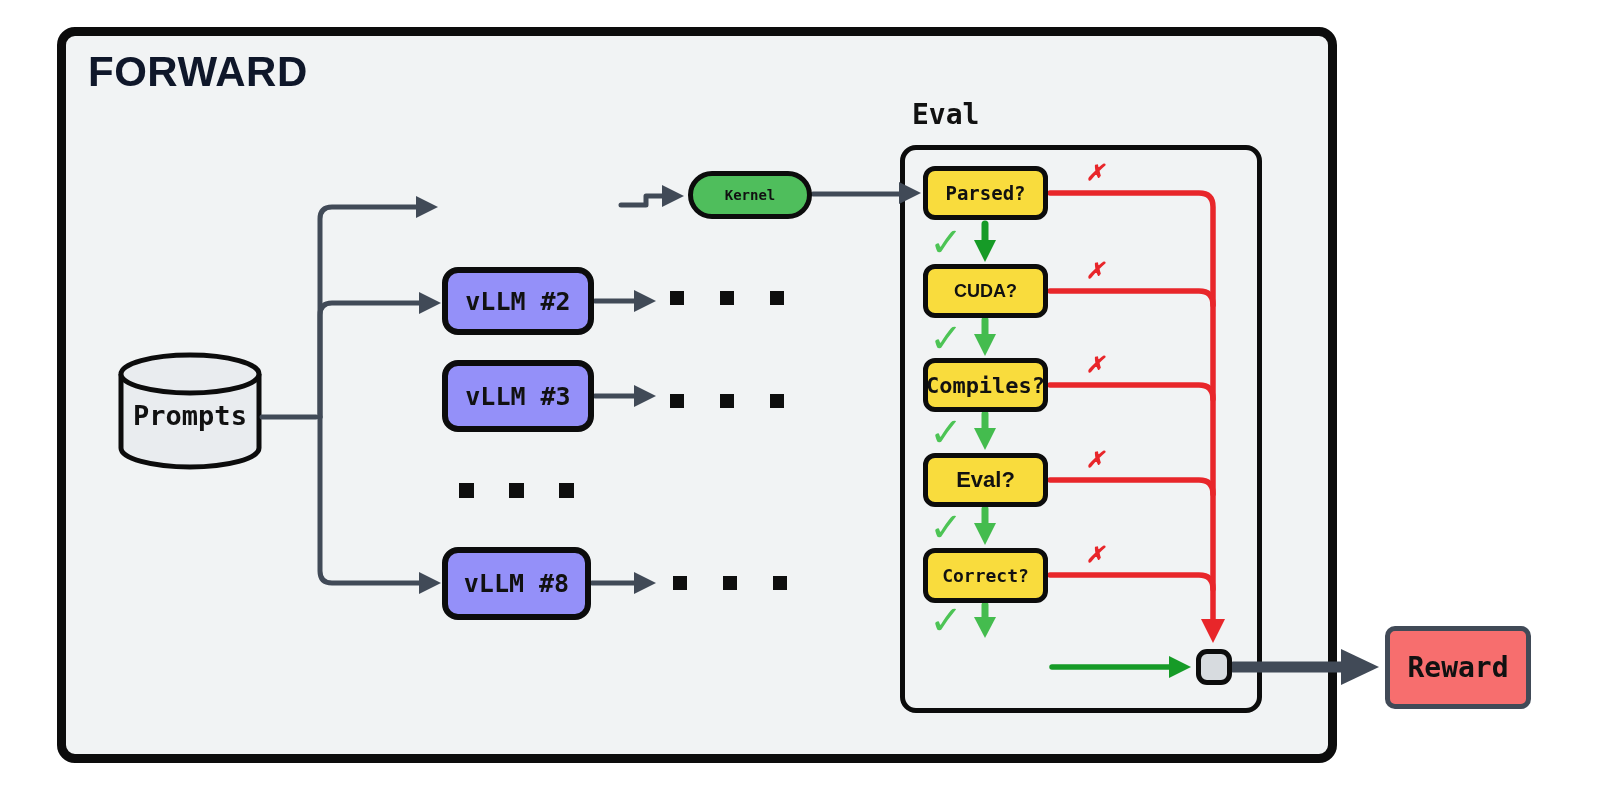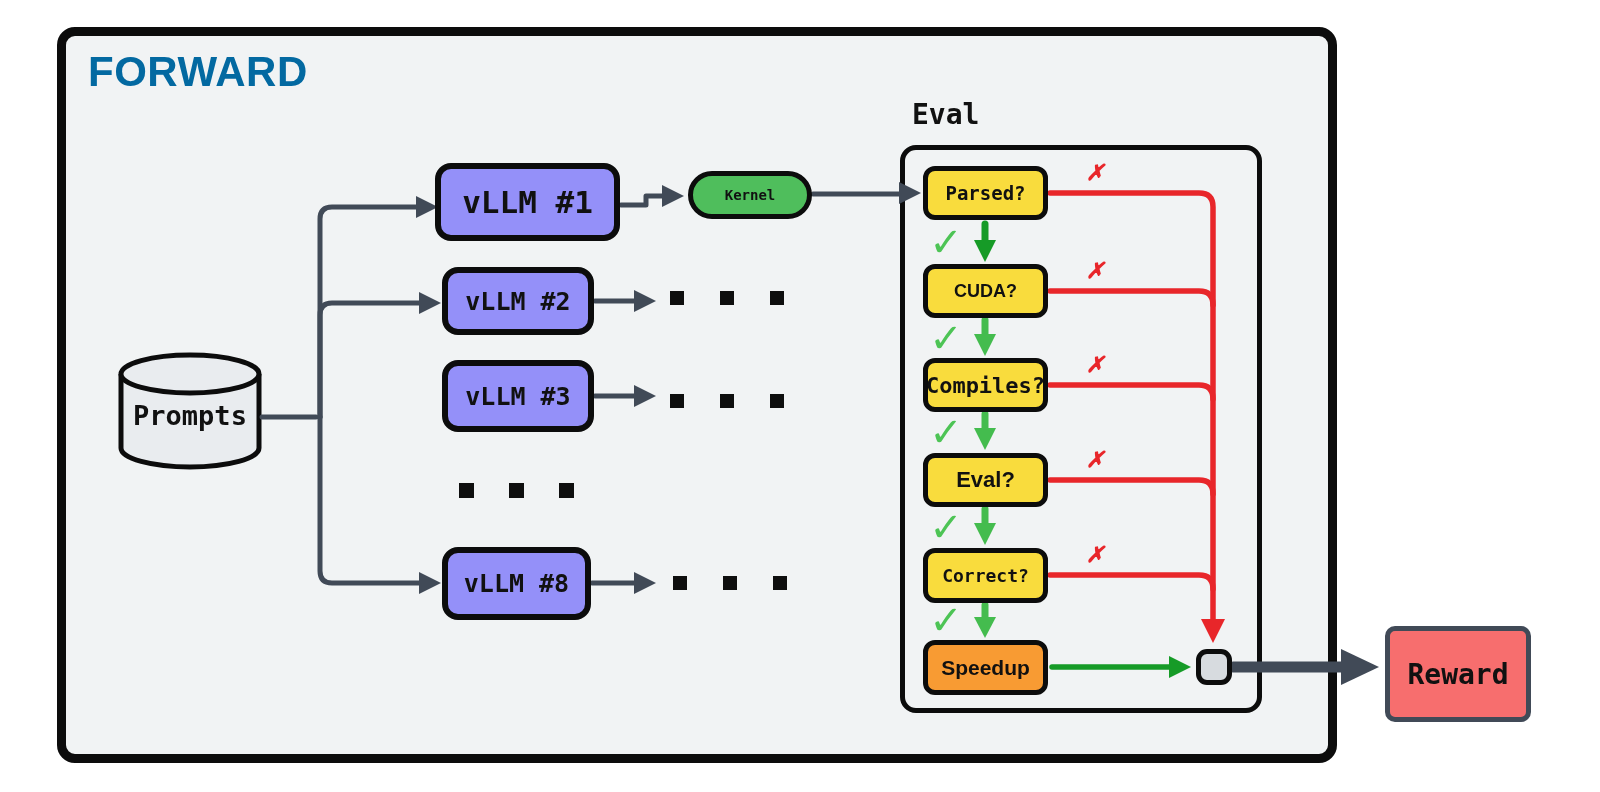--- a/index.html
+++ b/index.html
@@ -1,21 +1,21 @@
 <!DOCTYPE html>
 <html><head>
 <meta charset="utf-8">
 <style>
   html,body{margin:0;padding:0;background:#ffffff;width:1600px;height:792px;overflow:hidden;}
   .stage{position:relative;width:1600px;height:792px;font-family:"DejaVu Sans Mono",monospace;}
   .mono{font-family:"DejaVu Sans Mono","Liberation Mono",monospace;font-weight:bold;}
   .sans{font-family:"Liberation Sans","DejaVu Sans",sans-serif;font-weight:800;}
   .forward-box{position:absolute;left:57px;top:27px;width:1280px;height:736px;
     box-sizing:border-box;background:#f1f3f4;border:9px solid #0c0c0c;border-radius:18px;z-index:0;}
-  .title{position:absolute;left:88px;top:48px;font-size:42px;color:#0369a1;letter-spacing:.5px;z-index:3;}
+  .title{position:absolute;left:88px;top:48px;font-size:42px;color:#0f172a;letter-spacing:.5px;z-index:3;}
   .eval-box{position:absolute;left:900px;top:145px;width:362px;height:568px;box-sizing:border-box;
     border:5px solid #0c0c0c;border-radius:16px;z-index:1;}
   .eval-label{position:absolute;left:912px;top:98px;font-size:28px;color:#111;z-index:3;}
   svg.wires{position:absolute;left:0;top:0;z-index:2;}
   .node{position:absolute;box-sizing:border-box;display:flex;align-items:center;justify-content:center;
     color:#111;text-align:center;z-index:3;}
   .purple{background:#9490f9;border:6px solid #0c0c0c;border-radius:16px;}
   .pill{background:#4fbe5c;border:5px solid #0c0c0c;border-radius:26px;}
   .yellow{background:#f9dc3d;border:5px solid #0c0c0c;border-radius:12px;}
   .orange{background:#f89b33;border:5px solid #0c0c0c;border-radius:12px;}
@@ -115,34 +115,32 @@
         <rect x="509" y="483" width="15" height="15"></rect>
         <rect x="559" y="483" width="15" height="15"></rect>
       <rect x="673" y="576" width="14" height="14"></rect>
         <rect x="723" y="576" width="14" height="14"></rect>
         <rect x="773" y="576" width="14" height="14"></rect>
     </g>
   </svg>
 
   <div class="prompts-label mono">Prompts</div>
 
-  <div class="node purple mono" style="left:435px;top:163px;width:185px;height:78px;font-size:31px;">vLLM #1</div>
   <div class="node purple mono" style="left:442px;top:267px;width:152px;height:68px;font-size:25px;">vLLM #2</div>
   <div class="node purple mono" style="left:442px;top:360px;width:152px;height:72px;font-size:25px;">vLLM #3</div>
   <div class="node purple mono" style="left:442px;top:547px;width:149px;height:73px;font-size:25px;">vLLM #8</div>
 
   <div class="node pill mono" style="left:688px;top:171px;width:124px;height:48px;font-size:14px;">Kernel</div>
 
   <div class="eval-label mono">Eval</div>
   <div class="eval-box"></div>
 
   <div class="node yellow mono" style="left:923px;top:166px;width:125px;height:54px;font-size:19px;">Parsed?</div>
   <div class="node yellow sans" style="left:923px;top:264px;width:125px;height:54px;font-size:18px;">CUDA?</div>
   <div class="node yellow mono" style="left:923px;top:358px;width:125px;height:54px;font-size:22px;">Compiles?</div>
   <div class="node yellow sans" style="left:923px;top:453px;width:125px;height:54px;font-size:22px;">Eval?</div>
   <div class="node yellow mono" style="left:923px;top:548px;width:125px;height:55px;font-size:18px;text-align:center;">Correct?</div>
-  <div class="node orange sans" style="left:923px;top:640px;width:125px;height:55px;font-size:21px;">Speedup</div>
 
   <div class="node collector" style="left:1196px;top:649px;width:36px;height:36px;"></div>
 
-  <div class="node reward mono" style="left:1385px;top:626px;width:146px;height:96px;font-size:28px;">Reward</div>
+  <div class="node reward mono" style="left:1385px;top:626px;width:146px;height:83px;font-size:28px;">Reward</div>
 
 </div>
 
 </body></html>

